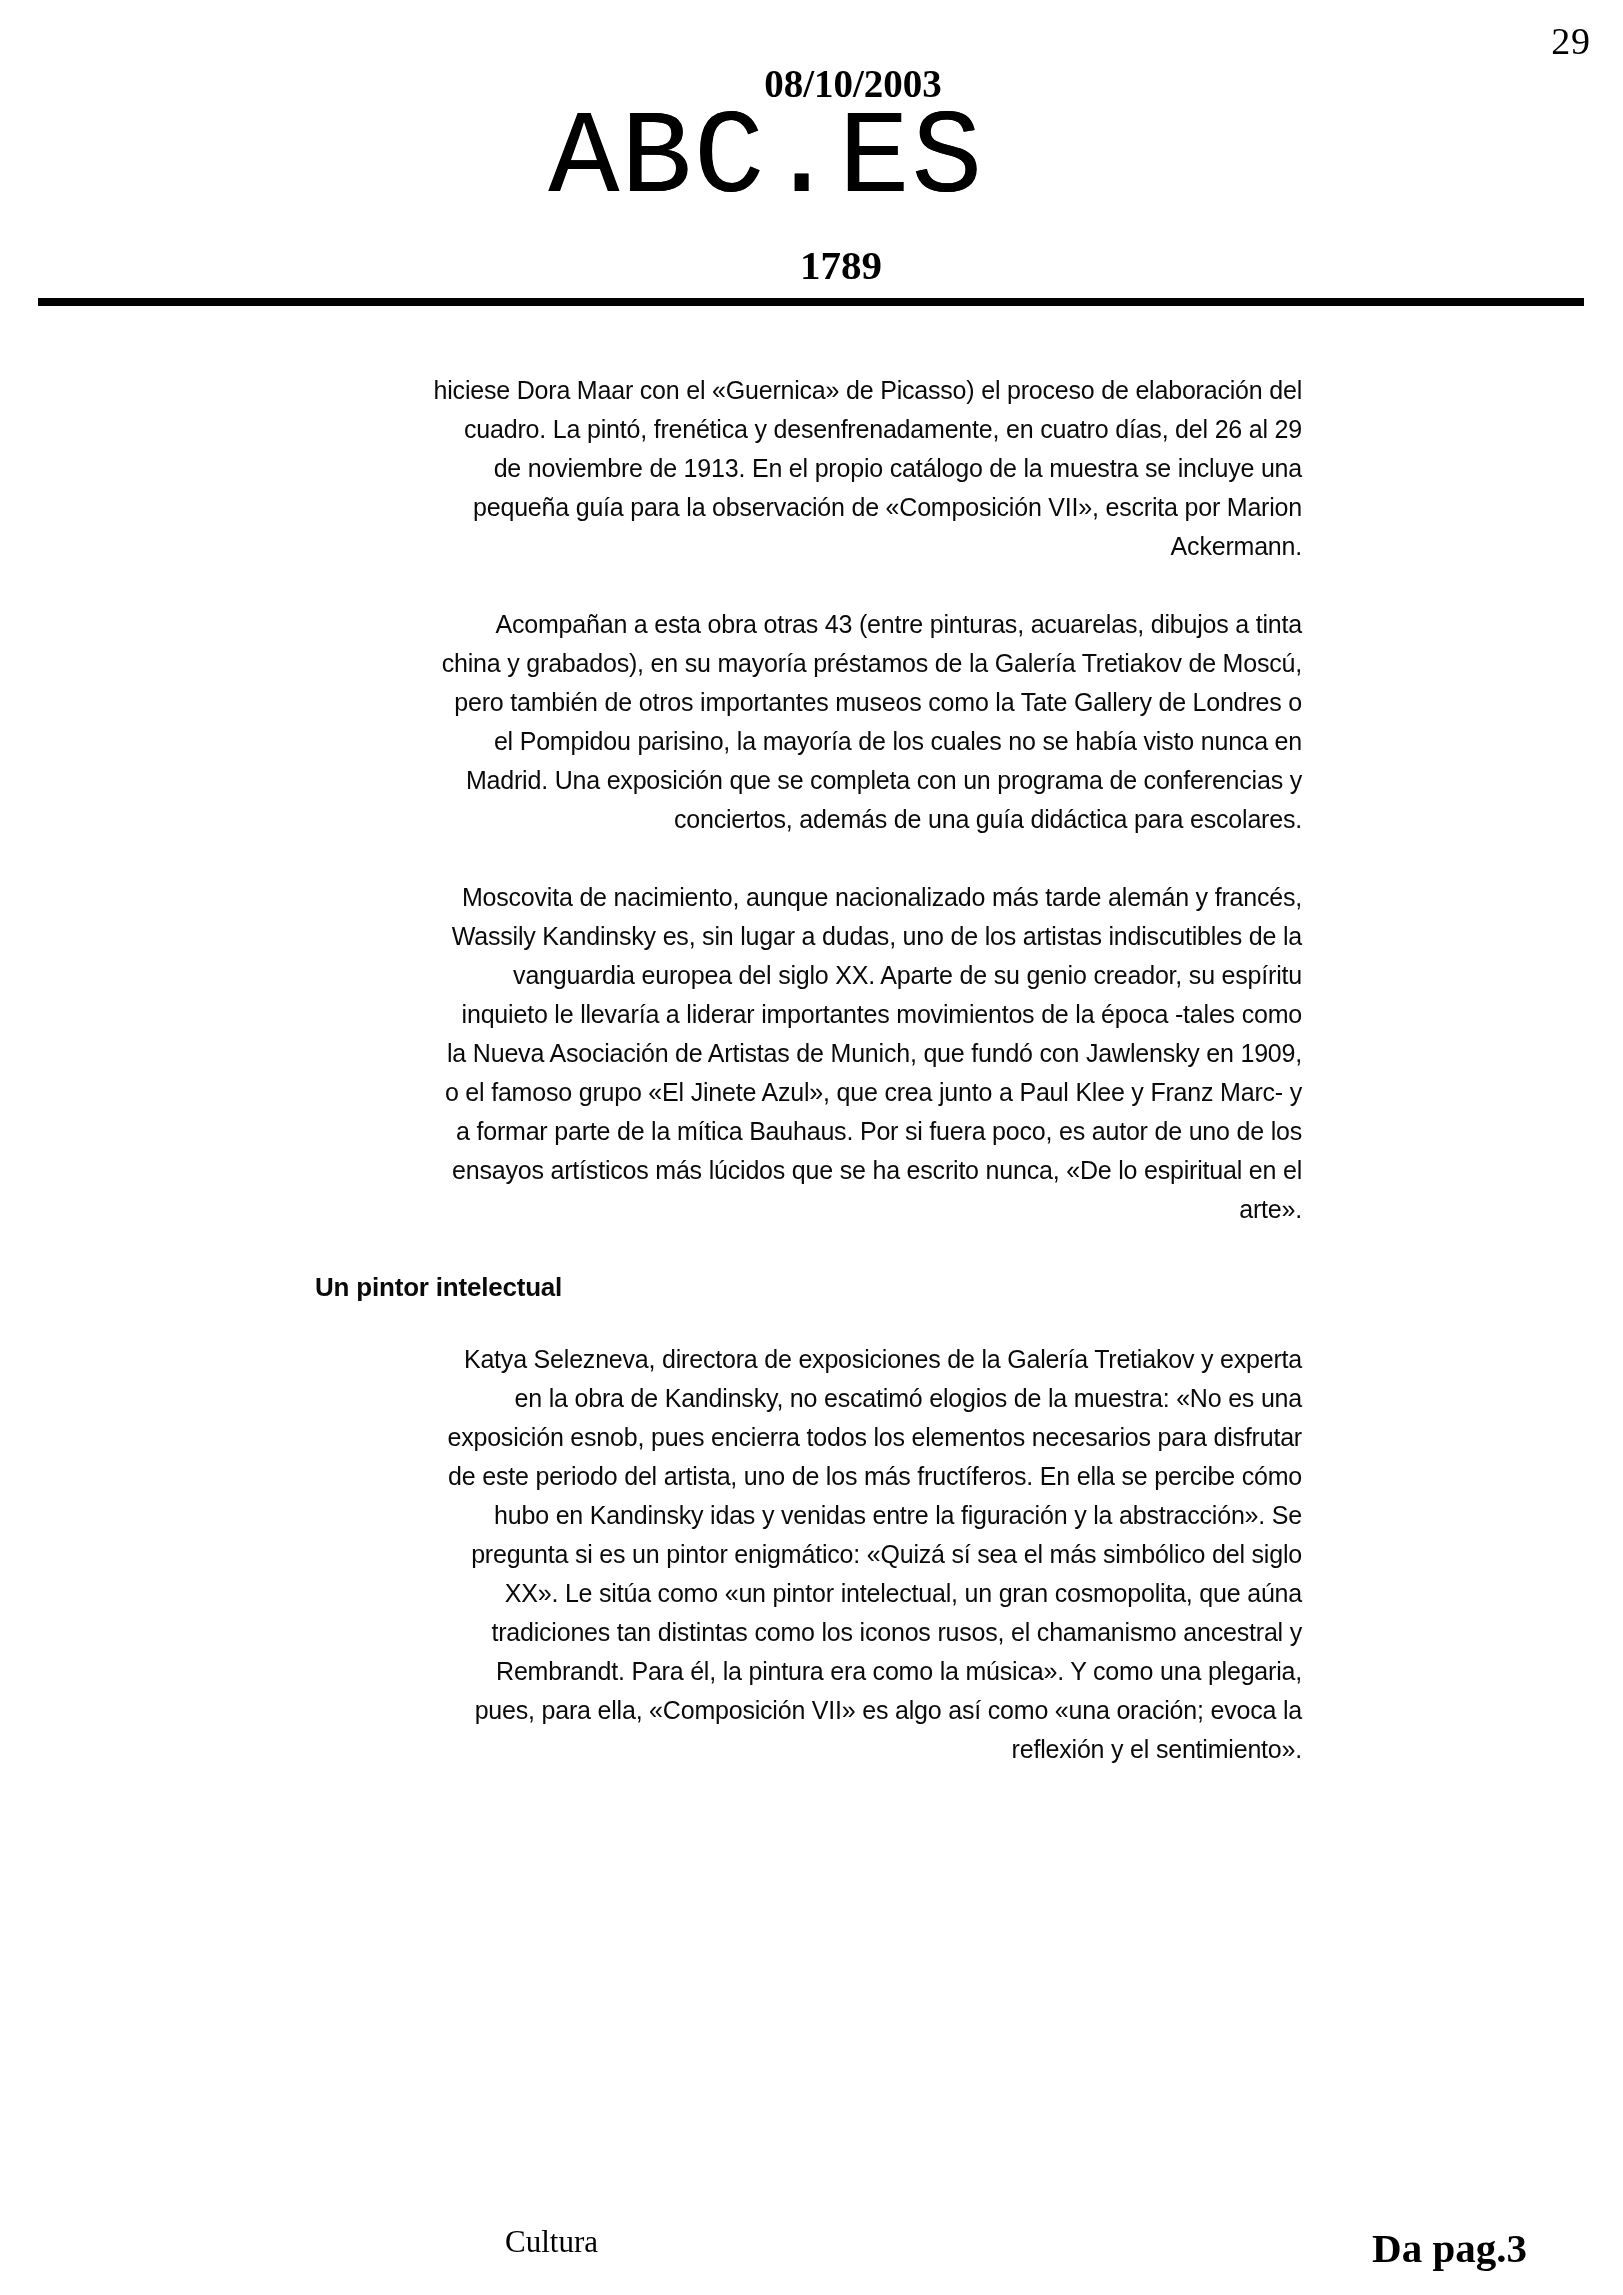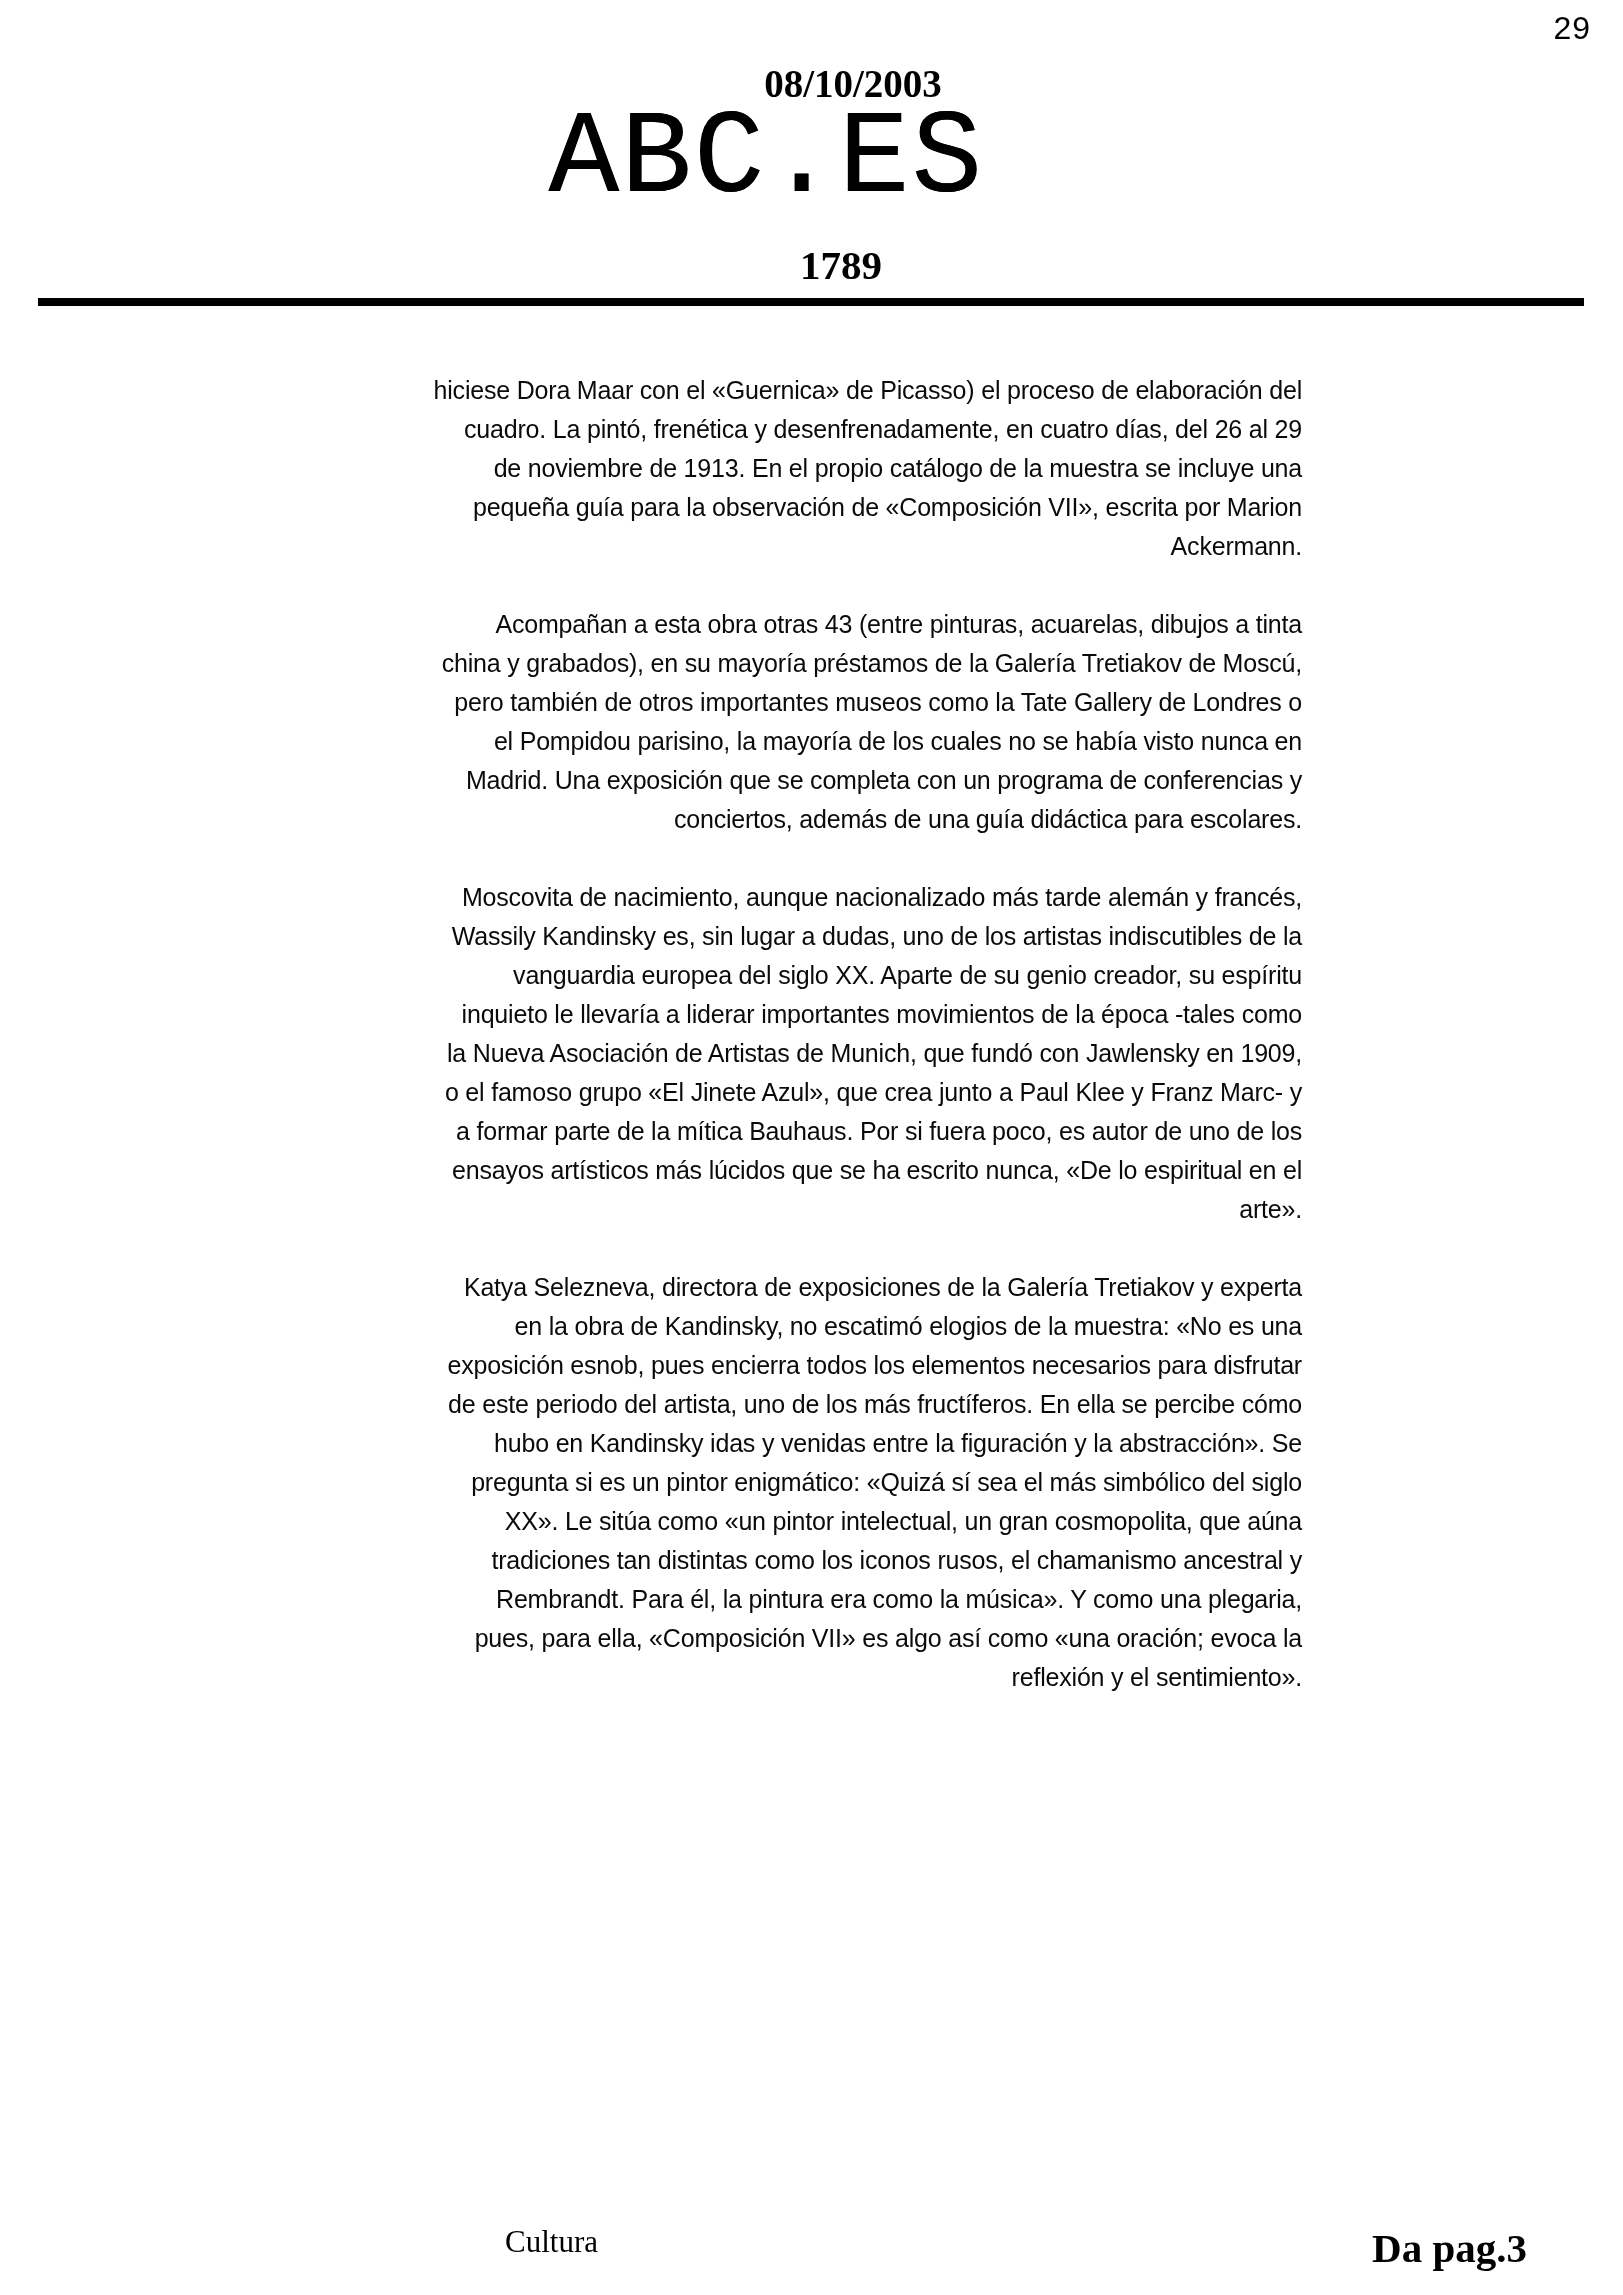--- a/index.html
+++ b/index.html
@@ -9,24 +9,24 @@
     height: 2296px;
     position: relative;
     color: #000000;
     font-family: "Liberation Sans", sans-serif;
     overflow: hidden;
   }
 
   
   .page-number {
     position: absolute;
-    top: 10px;
+    top: 19px;
     right: 33px;
-    font-family: Liberation Sans, sans-serif;
-    font-size: 32px;
+    font-family: Liberation Serif, serif;
+    font-size: 38px;
     font-weight: 400;
     letter-spacing: 0.9px;
   }
   .hdr-date {
     position: absolute;
     top: 61px;
     left: 0;
     width: 100%;
     text-align: center;
     transform: translateX(41px);
@@ -140,20 +140,21 @@
   <p class="para">Moscovita de nacimiento, aunque nacionalizado más tarde alemán y francés,
 Wassily Kandinsky es, sin lugar a dudas, uno de los artistas indiscutibles de la
 vanguardia europea del siglo XX. Aparte de su genio creador, su espíritu
 inquieto le llevaría a liderar importantes movimientos de la época -tales como
 la Nueva Asociación de Artistas de Munich, que fundó con Jawlensky en 1909,
 o el famoso grupo «El Jinete Azul», que crea junto a Paul Klee y Franz Marc- y
 a formar parte de la mítica Bauhaus. Por si fuera poco, es autor de uno de los
 ensayos artísticos más lúcidos que se ha escrito nunca, «De lo espiritual en el
 arte».</p>
 
+  <h2 class="subhead">Un pintor intelectual</h2>
 
   <p class="para">Katya Selezneva, directora de exposiciones de la Galería Tretiakov y experta
 en la obra de Kandinsky, no escatimó elogios de la muestra: «No es una
 exposición esnob, pues encierra todos los elementos necesarios para disfrutar
 de este periodo del artista, uno de los más fructíferos. En ella se percibe cómo
 hubo en Kandinsky idas y venidas entre la figuración y la abstracción». Se
 pregunta si es un pintor enigmático: «Quizá sí sea el más simbólico del siglo
 XX». Le sitúa como «un pintor intelectual, un gran cosmopolita, que aúna
 tradiciones tan distintas como los iconos rusos, el chamanismo ancestral y
 Rembrandt. Para él, la pintura era como la música». Y como una plegaria,

